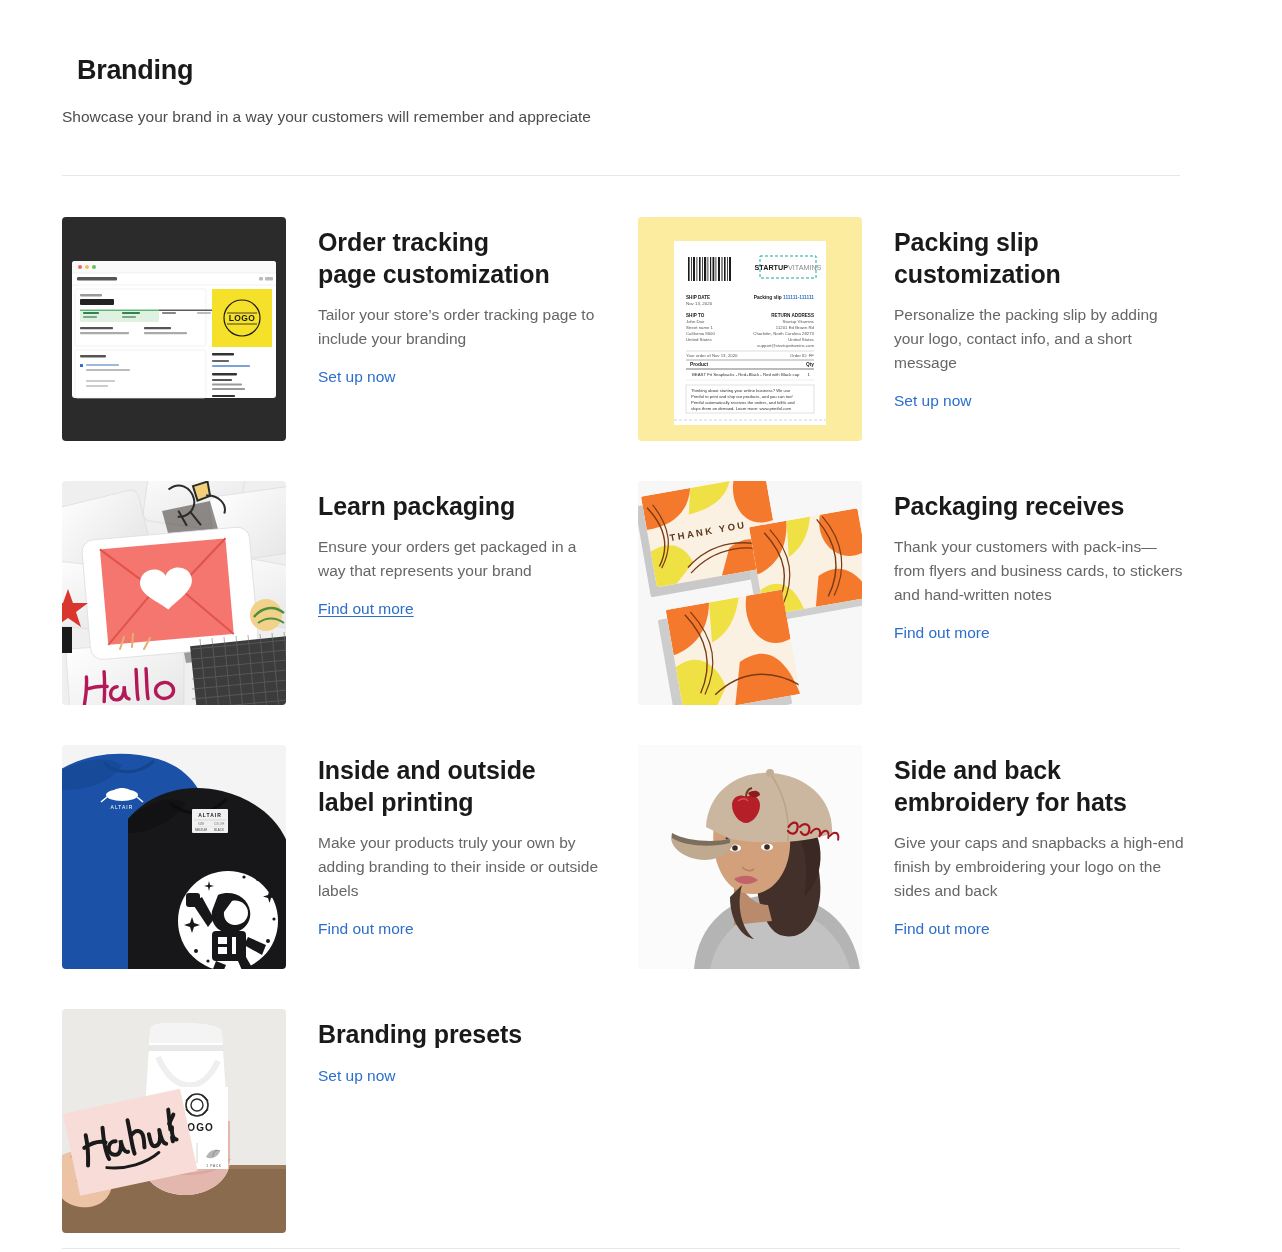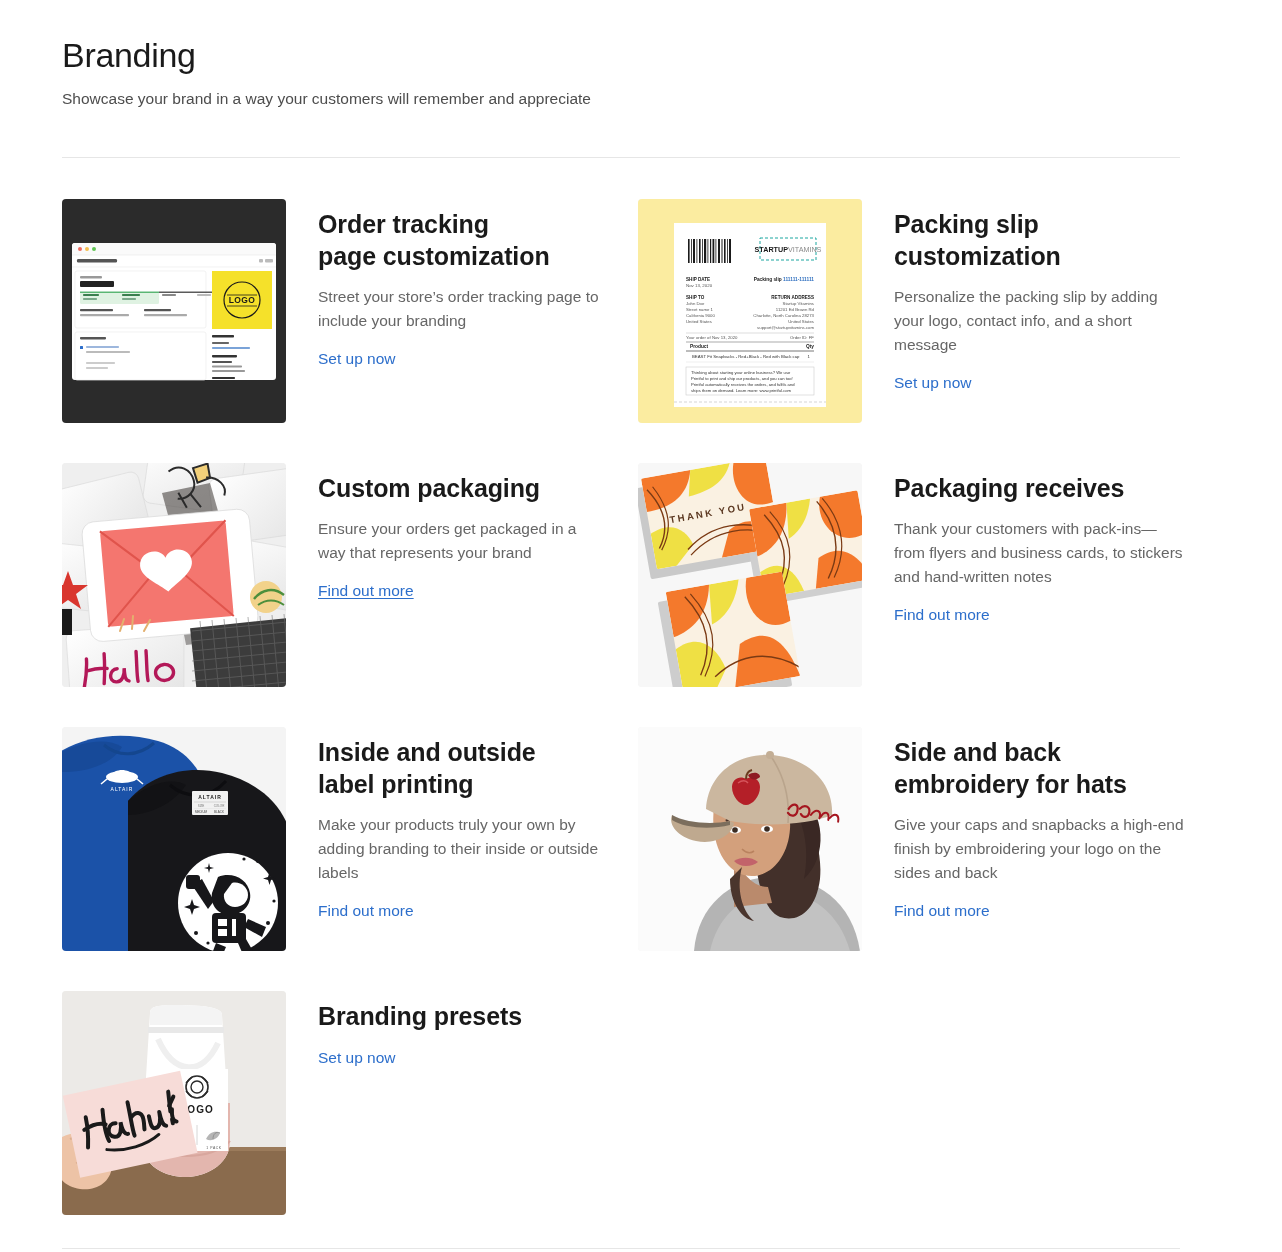--- a/index.html
+++ b/index.html
@@ -9,26 +9,26 @@
     font-family: "Liberation Sans", sans-serif;
     -webkit-font-smoothing: antialiased;
   }
   body { width: 1282px; height: 1252px; overflow: hidden; position: relative; }
 
   .page { padding: 0 62px; }
 
   
   .page-header { padding-top: 34px; }
   .page-title {
-    font-size: 34px;
+    font-size: 27px;
     line-height: 42px;
-    font-weight: normal;
+    font-weight: bold;
     color: #1a1a1a;
     letter-spacing: -0.3px;
-    margin: 0;
+    margin: 15px;
   }
   .page-subtitle {
     font-size: 15.5px;
     line-height: 22px;
     color: #4d4d4d;
     margin: 12px 0 12px 0;
   }
   .header-divider {
     margin-top: 47px;
     height: 1px;
@@ -160,21 +160,21 @@
             <rect x="150" y="166.5" width="30" height="2" rx="0.8" fill="#999"></rect>
             <rect x="150" y="171" width="33" height="2" rx="0.8" fill="#999"></rect>
             <rect x="150" y="178" width="23" height="2" rx="0.8" fill="#333"></rect>
           </g>
         </svg>
       </div>
     </div>
     <div class="cell-text">
       <h2 class="card-title">Order tracking
 page customization</h2>
-      <p class="card-desc">Street your store’s order tracking page to include your branding</p>
+      <p class="card-desc">Tailor your store’s order tracking page to include your branding</p>
       <a class="card-link">Set up now</a>
     </div>
 
     <div class="cell-thumb">
       <div class="thumb">
         <svg viewBox="0 0 224 224">
           <rect width="224" height="224" fill="#fbeca0"></rect>
           <rect x="36" y="24" width="152" height="184" fill="#ffffff"></rect>
 
           <g fill="#1a1a1a">
@@ -312,21 +312,21 @@
             <path d="M62 2 c0,14 -1,24 0,30" stroke="#b31858" stroke-width="3.4" fill="none" stroke-linecap="round"></path>
             <ellipse cx="79" cy="25" rx="9" ry="8" fill="none" stroke="#b31858" stroke-width="3.4"></ellipse>
           </g>
           <g stroke="#e3b06f" stroke-width="2" stroke-linecap="round">
             <path d="M58 168 l4 -12 M70 166 l1 -13 M82 168 l6 -11"></path>
           </g>
         </svg>
       </div>
     </div>
     <div class="cell-text">
-      <h2 class="card-title">Custom packaging</h2>
+      <h2 class="card-title">Learn packaging</h2>
       <p class="card-desc">Ensure your orders get packaged in a way that represents your brand</p>
       <a class="card-link underlined">Find out more</a>
     </div>
 
     <div class="cell-thumb">
       <div class="thumb">
         <svg viewBox="0 0 224 224">
           <defs>
             <clipPath id="cardA">
                 <rect x="10" y="4" width="126" height="92" rx="2"></rect>

